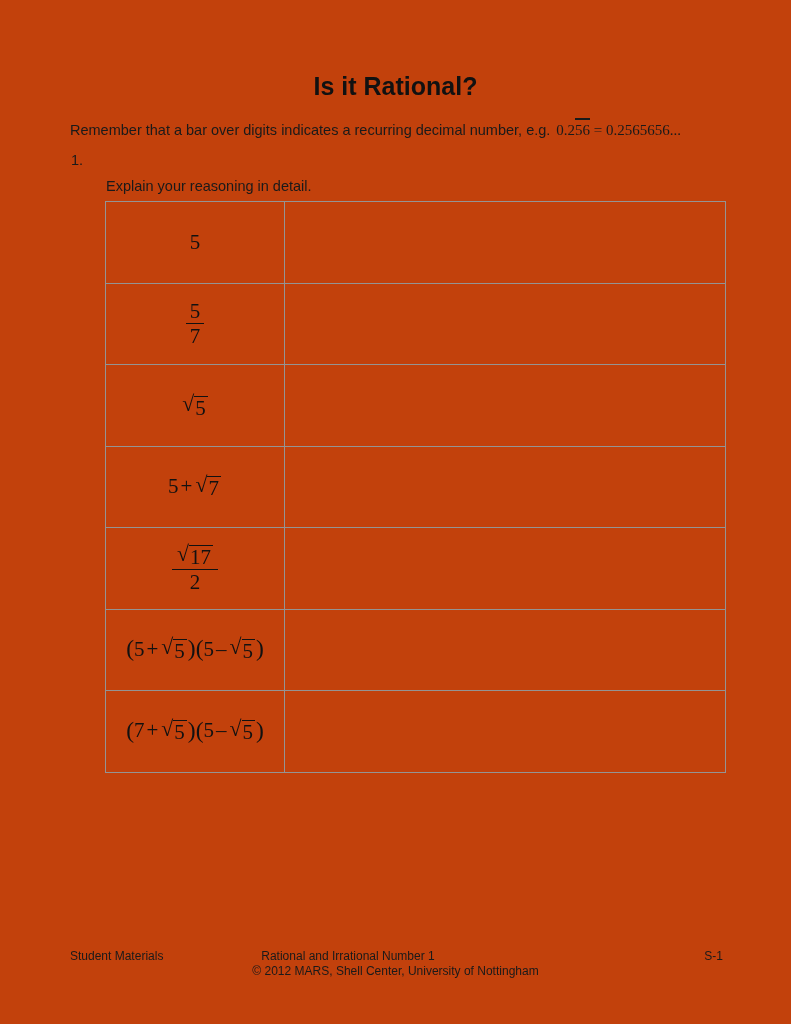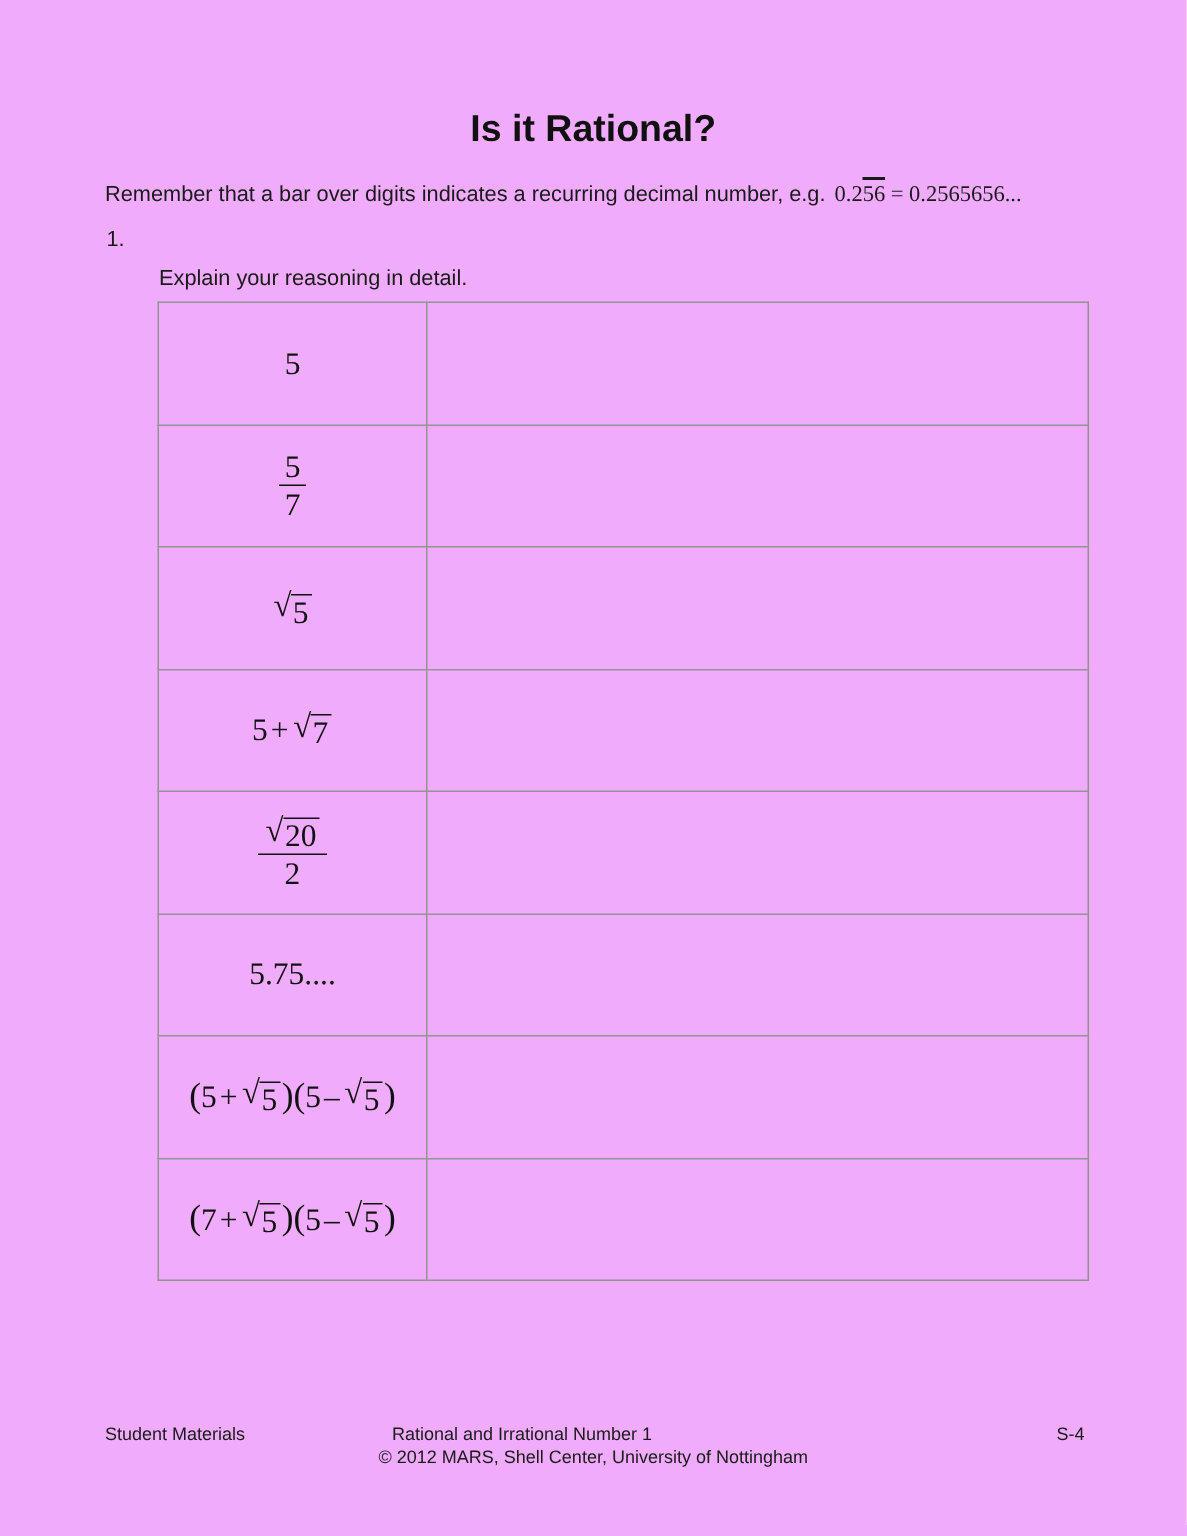--- a/index.html
+++ b/index.html
@@ -12,21 +12,21 @@
     height: 1024px;
     position: relative;
     font-family: "Liberation Sans", sans-serif;
     color: #1a1a1a;
     overflow: hidden;
   }
 
   .page {
     position: absolute;
     inset: 0;
-    background: #f0abfc;
+    background: #c2410c;
   }
 
   
   .title {
     position: absolute;
     top: 72px;
     left: 0;
     width: 791px;
     text-align: center;
     font-family: "Liberation Sans", sans-serif;
@@ -252,35 +252,29 @@
         </td>
         <td class="c-ans"></td>
       </tr>
 
       <tr>
         <td class="c-expr">
           <span class="frac">
             <span class="num">
               <span class="sqrt">
                 <span class="radsign">√</span>
-                <span class="radicand">20</span>
+                <span class="radicand">17</span>
               </span>
             </span>
             <span class="den">2</span>
           </span>
         </td>
         <td class="c-ans"></td>
       </tr>
 
-      <tr>
-        <td class="c-expr">
-          <span class="mrow">5.75....</span>
-        </td>
-        <td class="c-ans"></td>
-      </tr>
 
       <tr>
         <td class="c-expr">
           <span class="mrow">
             <span class="paren">(</span>
             <span>5</span>
             <span class="op">+</span>
             <span class="sqrt">
               <span class="radsign">√</span>
               <span class="radicand">5</span>
@@ -322,15 +316,15 @@
         </td>
         <td class="c-ans"></td>
       </tr>
 
     </tbody>
   </table>
 
   <div class="footer-left">Student Materials</div>
   <div class="footer-center">Rational and Irrational Number 1</div>
   <div class="footer-copy">© 2012 MARS, Shell Center, University of Nottingham</div>
-  <div class="footer-right">S-4</div>
+  <div class="footer-right">S-1</div>
 
 </div>
 
 </body></html>

